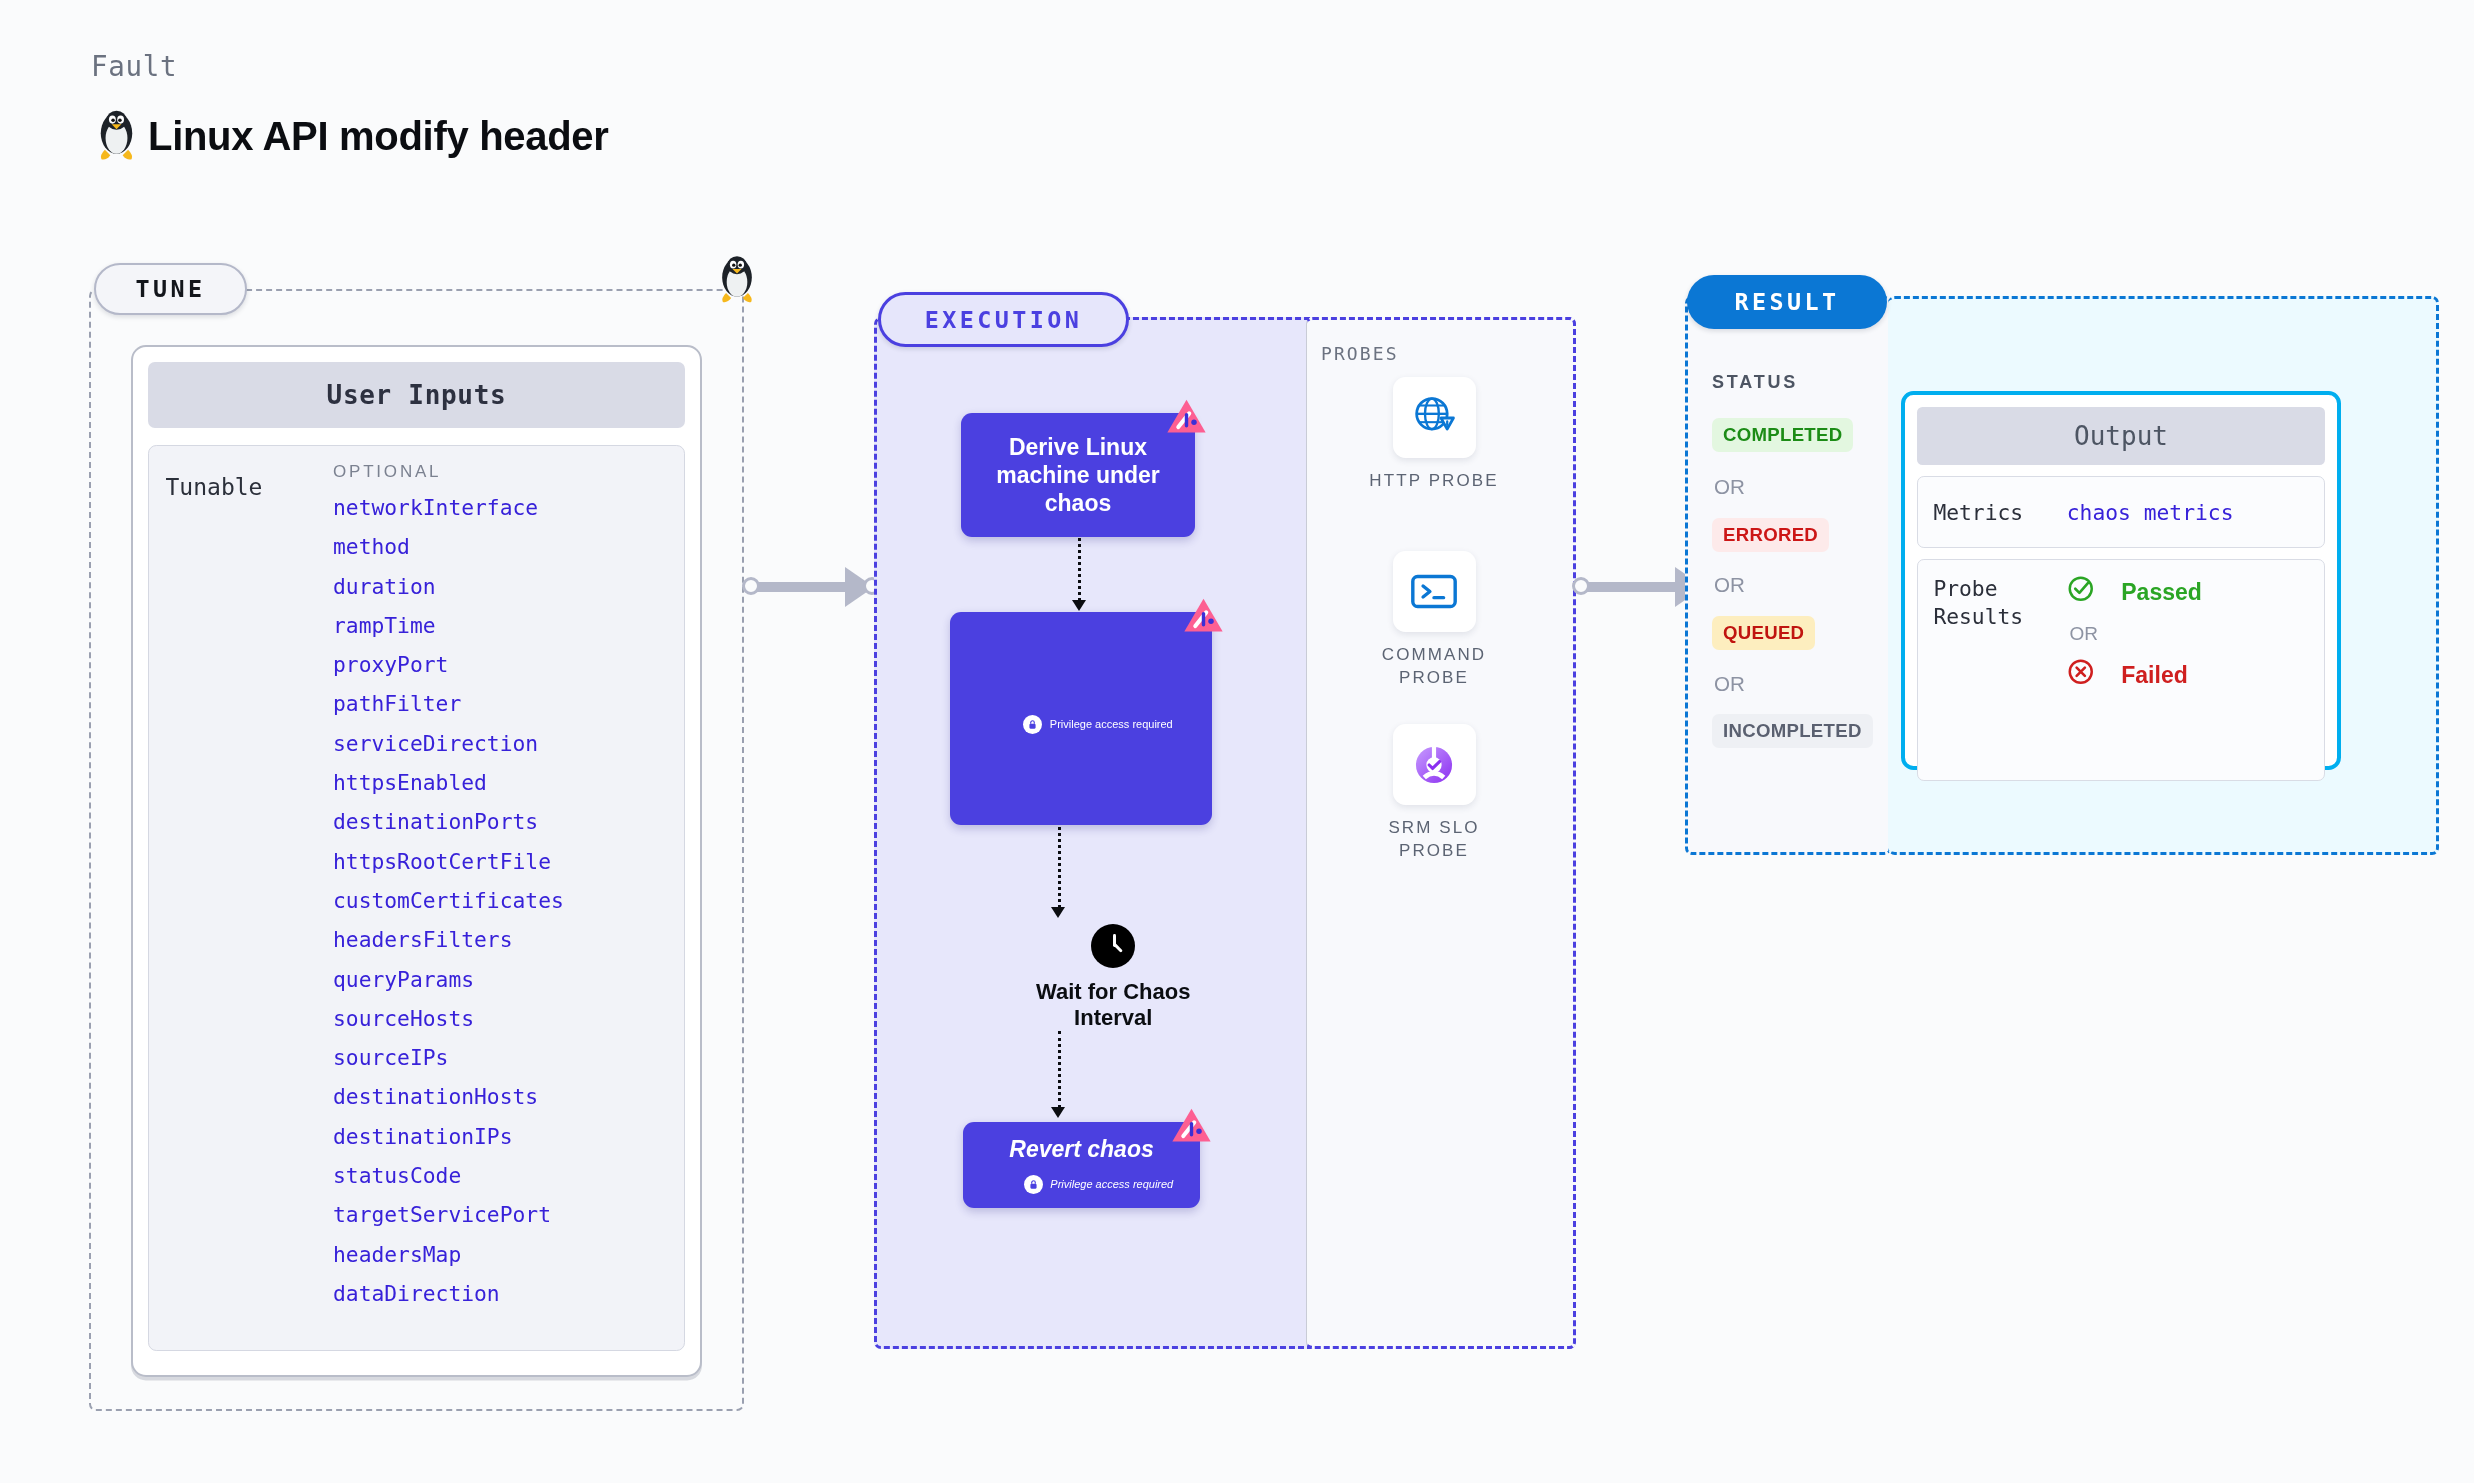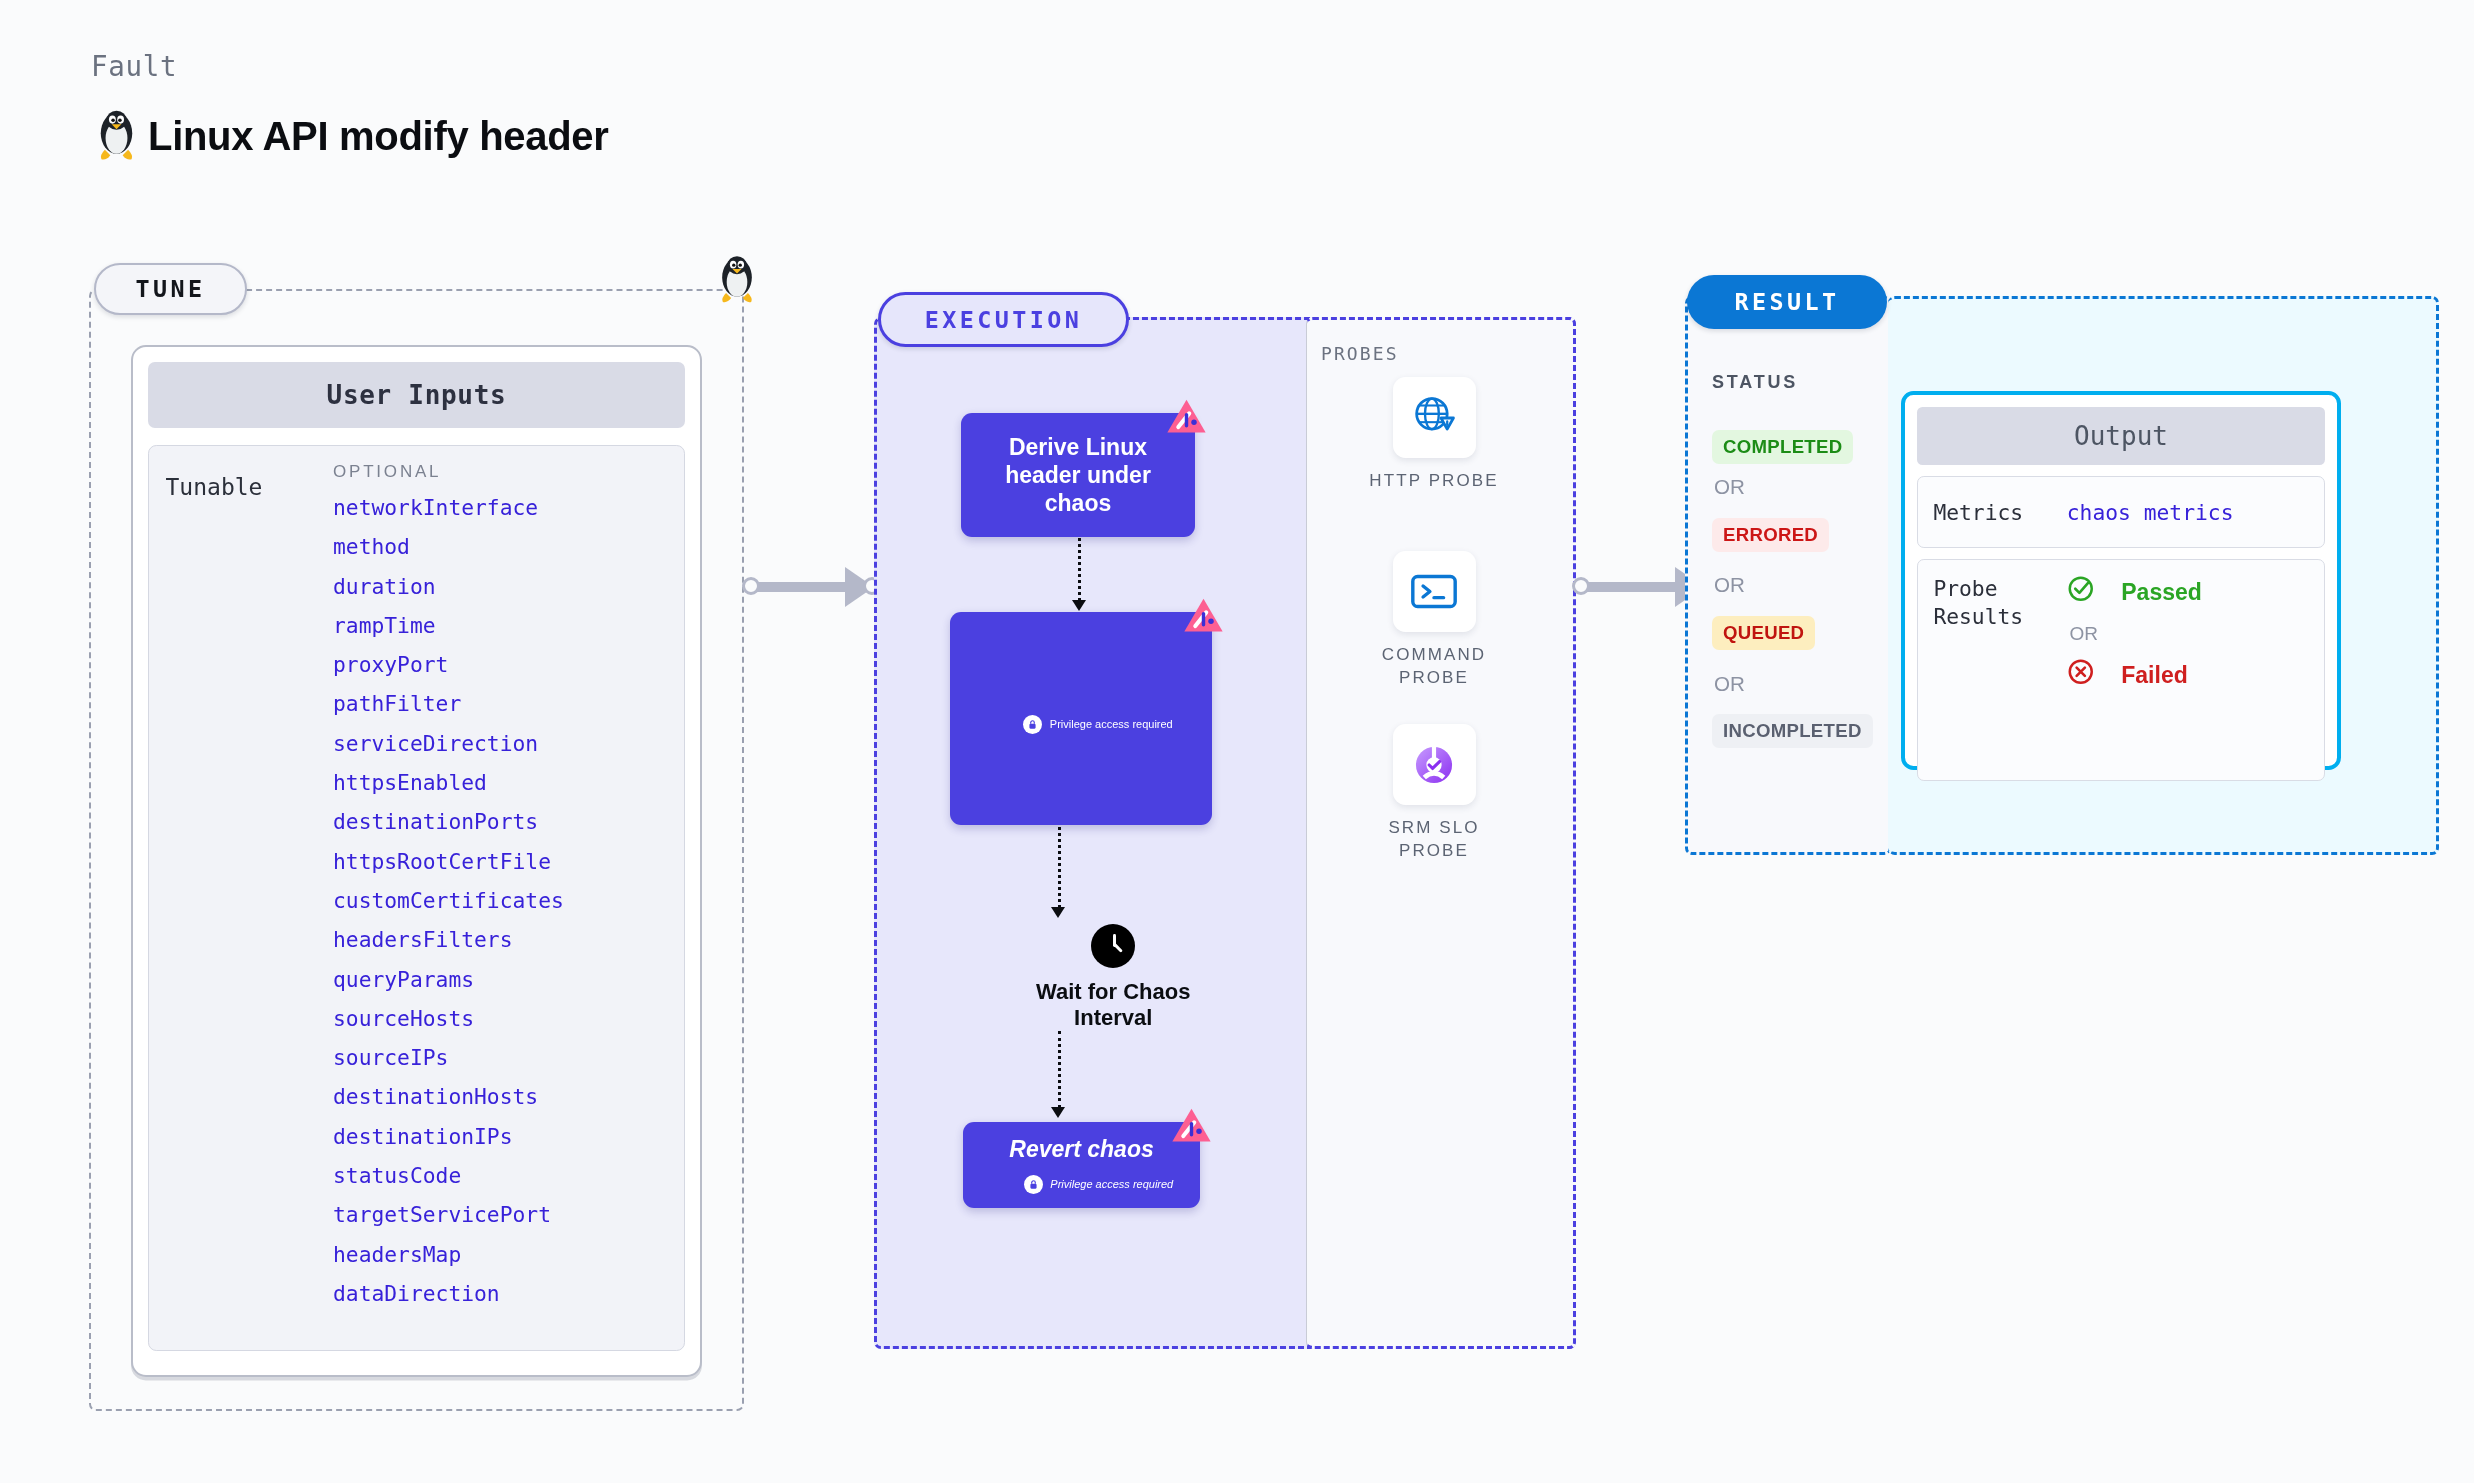--- a/index.html
+++ b/index.html
@@ -226,21 +226,21 @@
   .status-badge {
     position: absolute; border-radius: 6.9px;
     font-size: 18.6px; font-weight: bold; letter-spacing: 0.3px;
     display: flex; align-items: center; justify-content: center;
     padding: 0 11px; height: 34px;
   }
   .or-text {
     position: absolute; font-size: 20.6px; color: #8d93a3;
     font-family: "Liberation Sans", sans-serif;
   }
-  #badge-completed { left: 1712px; top: 418px; background: #e3f7e0; color: #1c8c16; margin-top: 12px; }
+  #badge-completed { left: 1712px; top: 418px; background: #e3f7e0; color: #1c8c16; }
   #or-1 { left: 1714px; top: 475px; }
   #badge-errored  { left: 1712px; top: 518px; background: #fdeaea; color: #cc1616; }
   #or-2 { left: 1714px; top: 573px; }
   #badge-queued   { left: 1712px; top: 616px; background: #fdeebf; color: #c0140f; }
   #or-3 { left: 1714px; top: 672px; }
   #badge-incompleted { left: 1712px; top: 714px; background: #eef0f4; color: #5a6070; }
 
   
   #output-card {
     position: absolute; left: 1901px; top: 391px;
@@ -375,21 +375,21 @@
     <div class="conn-dot" style="left:0;"></div>
     <div class="conn-arrow" style="left:103px;"></div>
     <div class="conn-dot" style="left:121px;"></div>
   </div>
 
   <div class="dashed-box" id="execution-box"></div>
   <div class="dashed-box" id="probes-box"></div>
   <div class="sec-badge" id="execution-badge">EXECUTION</div>
 
   <div class="flow-node" id="node-derive">
-    <span>Derive Linux header under chaos</span>
+    <span>Derive Linux machine under chaos</span>
     <span class="chaos-mark">
       <svg width="41" height="39" viewBox="0 0 60 56">
         <path d="M30 2 L58 50 L2 50 Z" fill="#fd5f92"></path>
         <path d="M18 42 L34 22" stroke="#ffffff" stroke-width="6" stroke-linecap="round" fill="none"></path>
         <path d="M30 40 L30 24" stroke="#3b2fd6" stroke-width="5" stroke-linecap="round" fill="none"></path>
         <circle cx="41" cy="35" r="4" fill="#3b2fd6"></circle>
       </svg>
     </span>
   </div>
 

